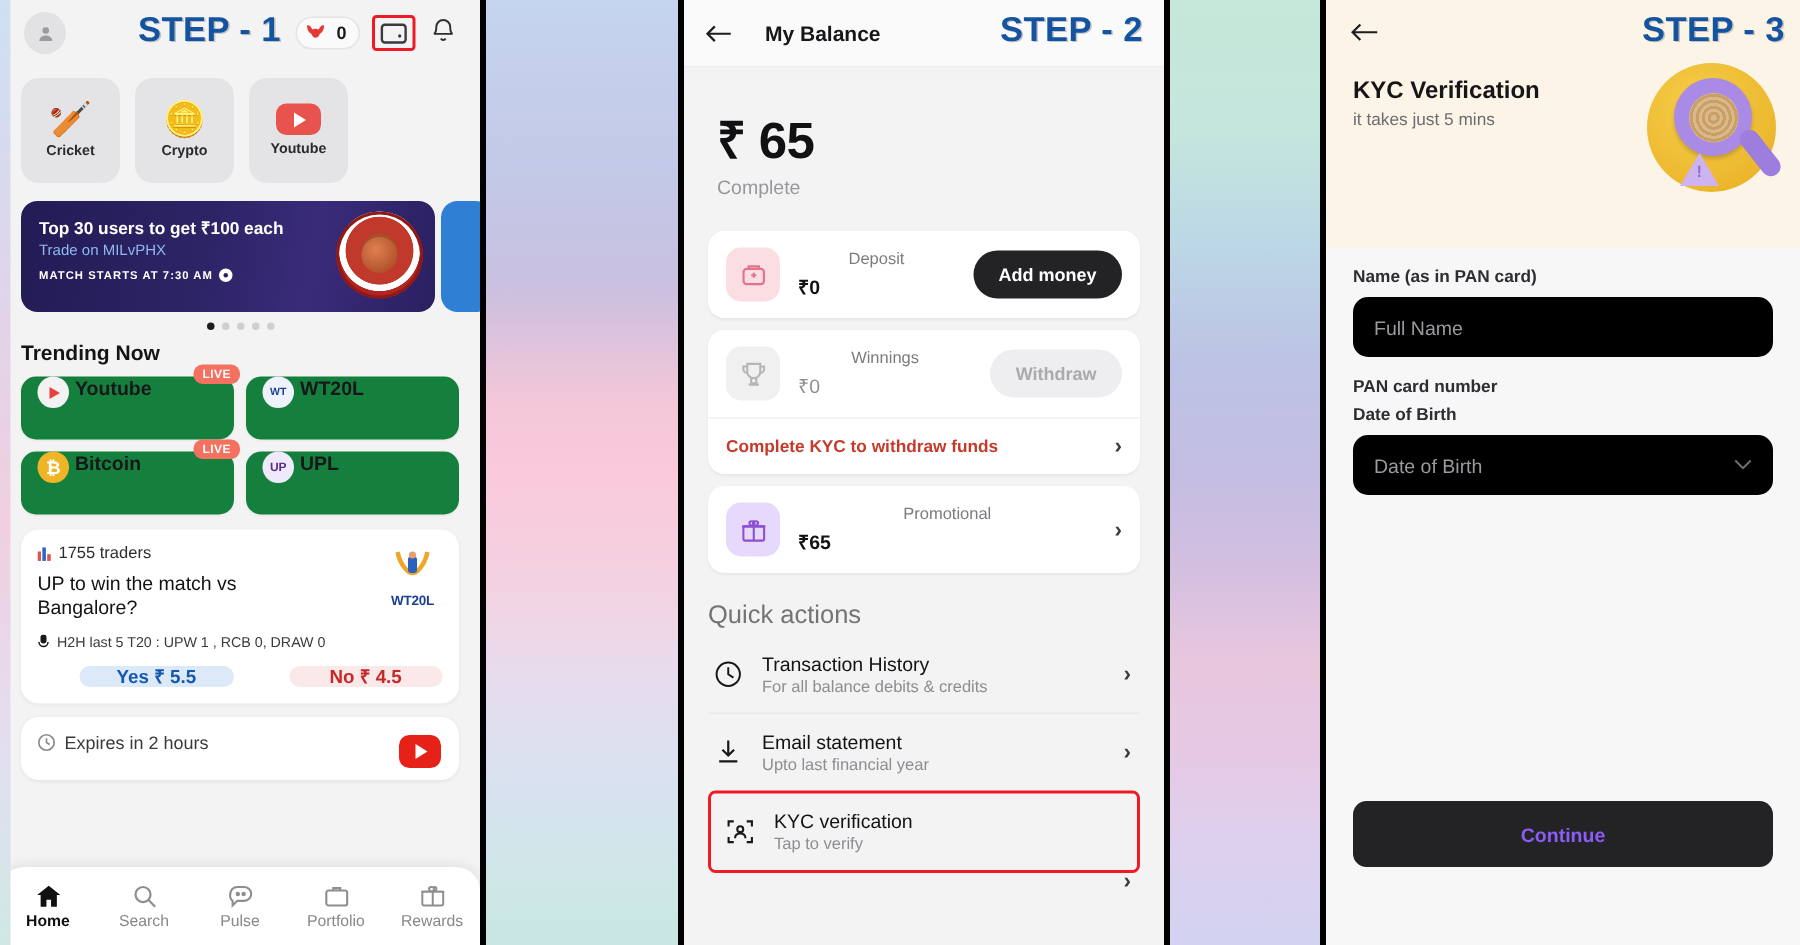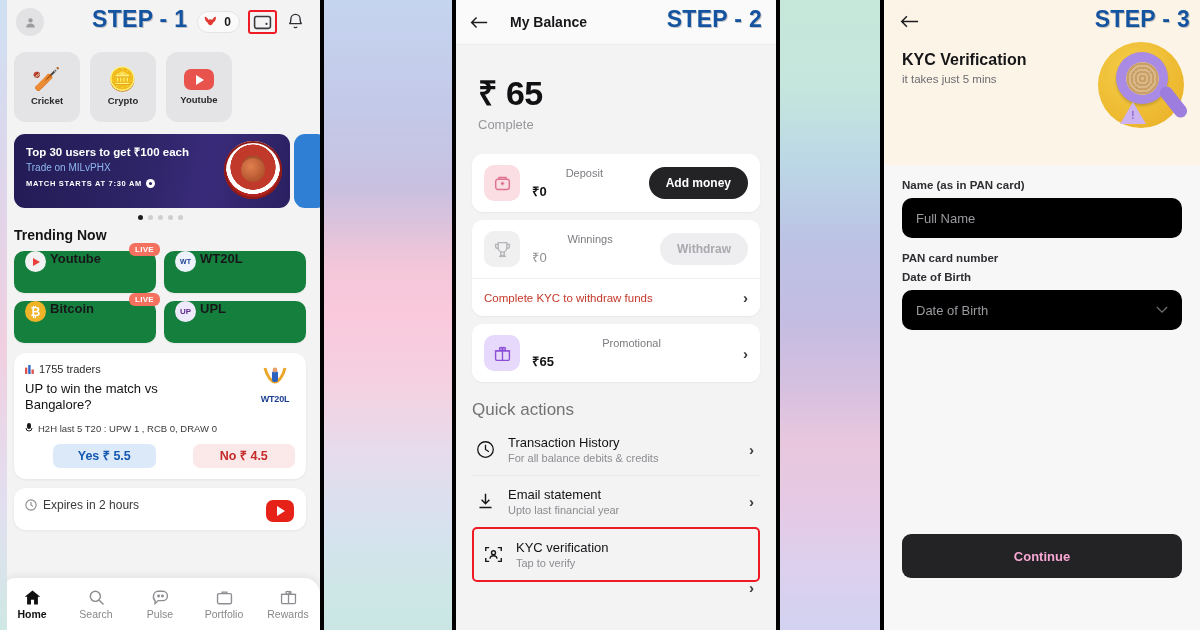--- a/index.html
+++ b/index.html
@@ -128,21 +128,21 @@
 
   .mkt-card {
     margin: 10px 14px 0; background: #fff; border-radius: 12px; padding: 10px 11px 11px;
     box-shadow: 0 1px 3px rgba(0,0,0,.06); position: relative;
   }
   .traders { font-size: 11px; color: #2c2c2e; display: flex; align-items: center; gap: 5px; }
   .mkt-q { font-size: 13px; color: #121214; margin-top: 6px; line-height: 1.25; width: 200px; }
   .h2h { font-size: 9.5px; color: #3a3a3c; margin-top: 9px; display: flex; align-items: flex-start; gap: 5px; }
   .mkt-btns { display: flex; gap: 9px; margin-top: 10px; }
   .btn-yes, .btn-no {
-    flex: 1; height: 24px; border-radius: 7px; display: flex; align-items: center; justify-content: center;
+    flex: 1; height: 14px; border-radius: 7px; display: flex; align-items: center; justify-content: center;
     font-size: 12.5px; font-weight: bold; margin-left: 28px;
   }
   .btn-yes { background: #dce9f8; color: #1558b0; }
   .btn-no  { background: #fbe9e9; color: #c42a2a; }
   .wt-logo {
     position: absolute; right: 11px; top: 13px; width: 40px; text-align: center;
   }
   .wt-logo .nm { font-size: 9px; font-weight: bold; color: #1c3f94; letter-spacing: -.2px; }
 
   .mkt-card2 {
@@ -180,21 +180,21 @@
   .sq.purple { background: #e7d9fb; }
   .row2 .txt { flex: 1; }
   .row2 .k { font-size: 11px; color: #7b7b80; text-align: center; }
   .row2 .v { font-size: 13px; font-weight: bold; color: #131315; margin-top: 3px; }
   .row2 .v.muted { color: #8e8e93; font-weight: normal; }
   .pill-dark { background: #232326; color: #fff; font-size: 12px; font-weight: bold;
     padding: 9px 17px; border-radius: 18px; }
   .pill-ghost { background: #eeeef0; color: #a9a9ae; font-size: 12px; font-weight: bold;
     padding: 9px 17px; border-radius: 18px; }
   .kyc-strip { border-top: 1px solid #f0f0f0; display:flex; align-items:center; padding: 10px 12px; }
-  .kyc-strip .kt { flex: 1; font-size: 11.5px; color: #c53a2b; font-weight: normal; }
+  .kyc-strip .kt { flex: 1; font-size: 11.5px; color: #c53a2b; font-weight: bold; }
   .chev { color: #3c3c40; font-size: 15px; font-weight: bold; }
 
   .qa-title { font-size: 17px; font-weight: normal; color: #737373; padding: 18px 0 4px 16px; }
   .qa-list { margin: 0 16px; }
   .qa {
     display: flex; align-items: center; gap: 13px; padding: 11px 6px 11px 4px;
     border-bottom: 1px solid #e9e9ea;
   }
   .qa:last-child { border-bottom: none; }
   .qa .txt { flex: 1; }
@@ -238,21 +238,21 @@
   .form { padding: 14px 18px 0; }
   .flabel { font-size: 11.5px; color: #2e2e32; margin-bottom: 7px; font-weight: 600; }
   .finput {
     height: 40px; border-radius: 10px; background: #000000; display: flex; align-items: center;
     padding: 0 14px; margin-bottom: 14px; position: relative;
   }
   .finput .ph { font-size: 13px; color: #9a9a9f; }
   .finput .caret { position: absolute; right: 14px; color: #6f6f74; font-size: 12px; }
   .continue {
     position: absolute; left: 18px; right: 18px; bottom: 52px; height: 44px; border-radius: 9px;
-    background: #232326; color: #f9a8d4; font-size: 13px; font-weight: bold;
+    background: #232326; color: #8b5cf6; font-size: 13px; font-weight: bold;
     display: flex; align-items: center; justify-content: center;
   }
   .icn { display:inline-flex; align-items:center; justify-content:center; }
 </style>
 </head>
 <body>
 
 <div class="stage">
 
   <div class="panel" id="panel1">

